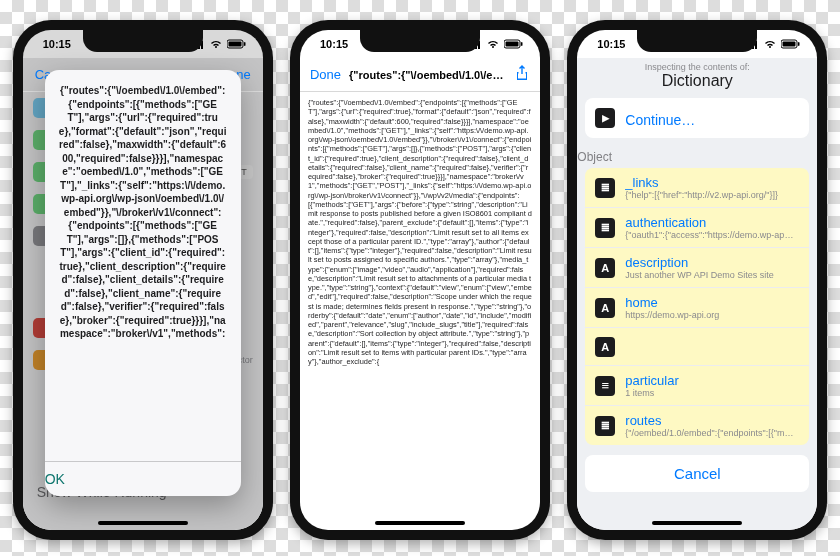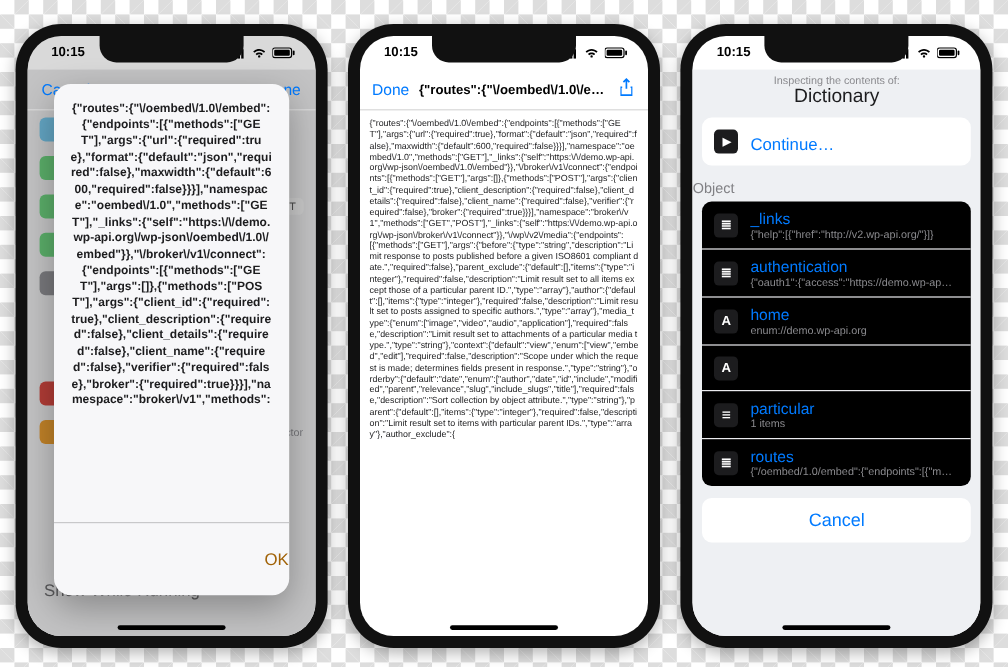--- a/index.html
+++ b/index.html
@@ -116,24 +116,24 @@
     padding:14px 14px 4px;
     font-size:10px;
     line-height:1.35;
     font-weight:600;
     text-align:center;
     color:#1c1c1e;
     word-break:break-all;
   }
   .alert-ok {
     border-top:.5px solid #c8c8ca;
-    text-align:right;
-    color:#a16207;
+    text-align:left;
+    color:#0f766e;
     font-size:14px;
-    padding:22px 0;
+    padding:9px 0;
   }
   .p1-bottom {
     position:absolute; left:0; right:0; bottom:26px;
     font-size:14px; color:#5a5a5c; padding:4px 14px;
   }
 
   
   .p2-header {
     display:flex; align-items:center; gap:8px;
     height:34px; padding:0 10px;
@@ -156,21 +156,21 @@
   
   .p3-bg { background:#eef0f3; flex:1; display:flex; flex-direction:column; }
   .p3-caption { text-align:center; font-size:9px; color:#8a8a8e; padding:4px 0 0;}
   .p3-caption .sub { font-size:16px; color:#1c1c1e; font-weight:500;}
   .p3-continue {
     margin:8px 8px 0; background:#fff; border-radius:8px;
     display:flex; align-items:flex-end; padding:10px; gap:10px;
     font-size:14px; color:#007aff;
   }
   .p3-secthead { font-size:12px; color:#808084; padding:12px 0 4px;}
-  .p3-card { margin:0 8px; background:#000000; border-radius:8px; overflow:hidden; }
+  .p3-card { margin:0 8px; background:#fef9c3; border-radius:8px; overflow:hidden; }
   .p3-row {
     display:flex; align-items:center; gap:10px;
     padding:7px 10px; border-bottom:.5px solid #ececef;
     min-height:38px;
   }
   .p3-row:last-child{border-bottom:none}
   .p3-icon {
     width:20px; height:20px; border-radius:4px; background:#1c1c1e;
     color:#fff; display:flex; align-items:center; justify-content:center;
     font-size:11px; font-weight:700; flex:none;
@@ -341,22 +341,29 @@
           <div class="p3-row">
             <span class="p3-icon book"></span>
             <div class="p3-text">
               <div class="p3-key">authentication</div>
               <div class="p3-val">{"oauth1":{"access":"https://demo.wp-api.org/…</div>
             </div>
           </div>
           <div class="p3-row">
             <span class="p3-icon A"></span>
             <div class="p3-text">
+              <div class="p3-key">description</div>
+              <div class="p3-val">Just another WP API Demo Sites site</div>
+            </div>
+          </div>
+          <div class="p3-row">
+            <span class="p3-icon A"></span>
+            <div class="p3-text">
               <div class="p3-key">home</div>
-              <div class="p3-val">enum://demo.wp-api.org</div>
+              <div class="p3-val">https://demo.wp-api.org</div>
             </div>
           </div>
           <div class="p3-row">
             <span class="p3-icon A"></span>
           </div>
           <div class="p3-row">
             <span class="p3-icon list"></span>
             <div class="p3-text">
               <div class="p3-key">particular</div>
               <div class="p3-val">1 items</div>

